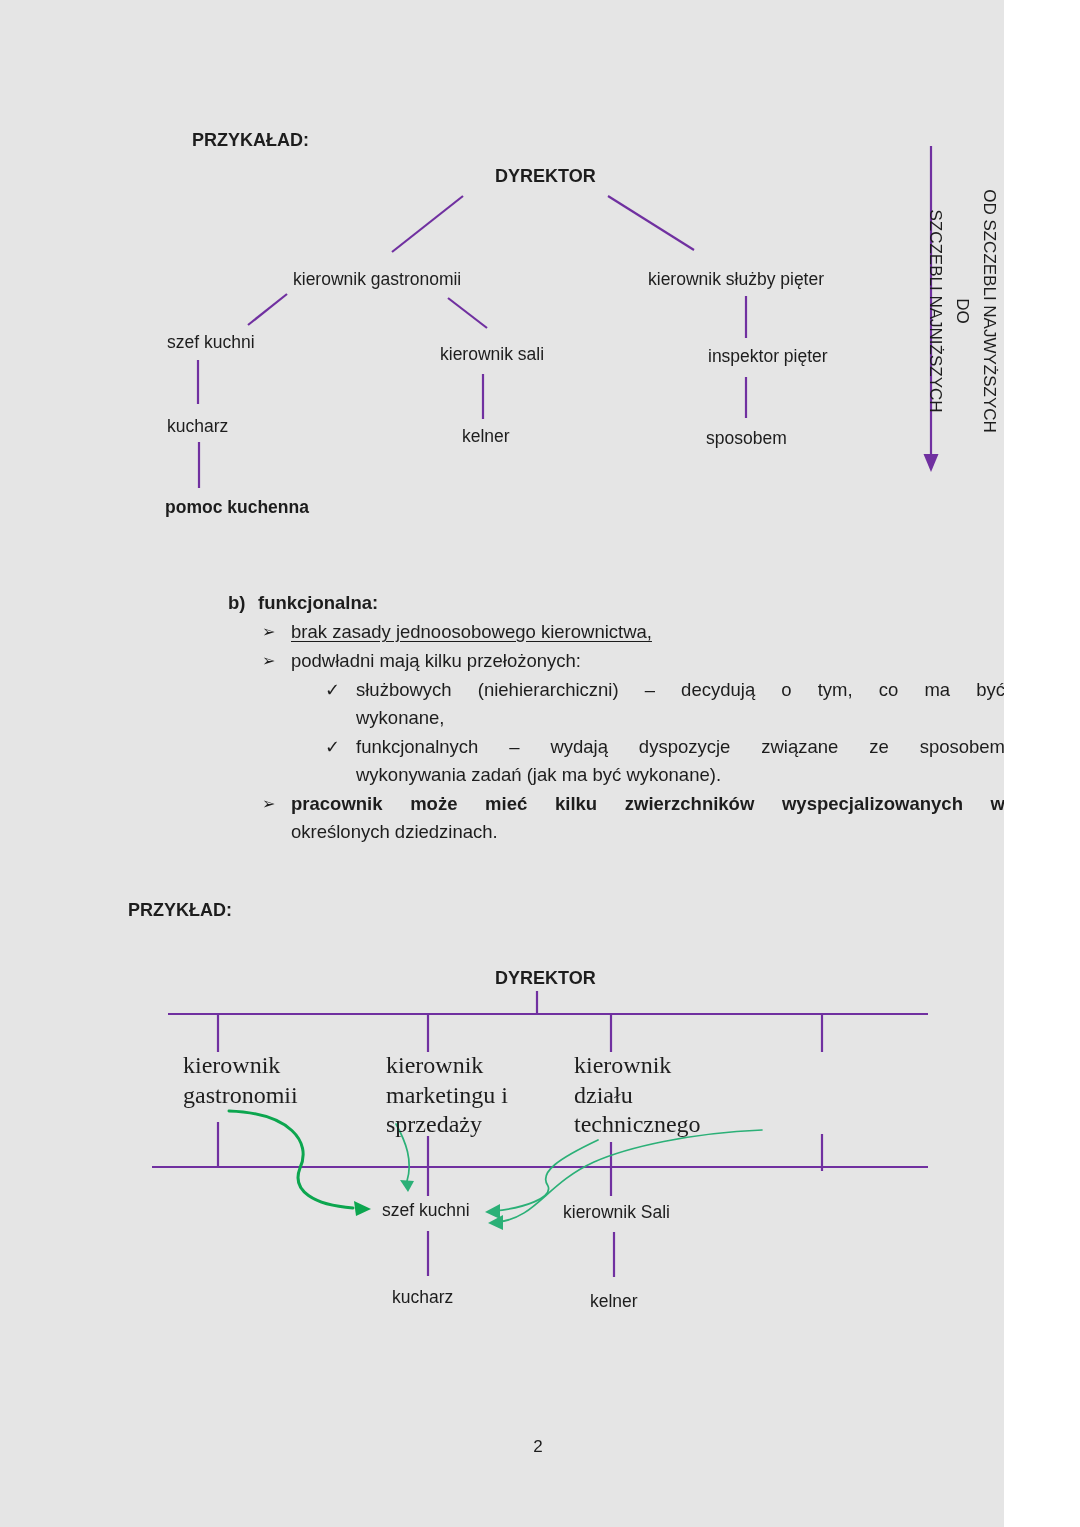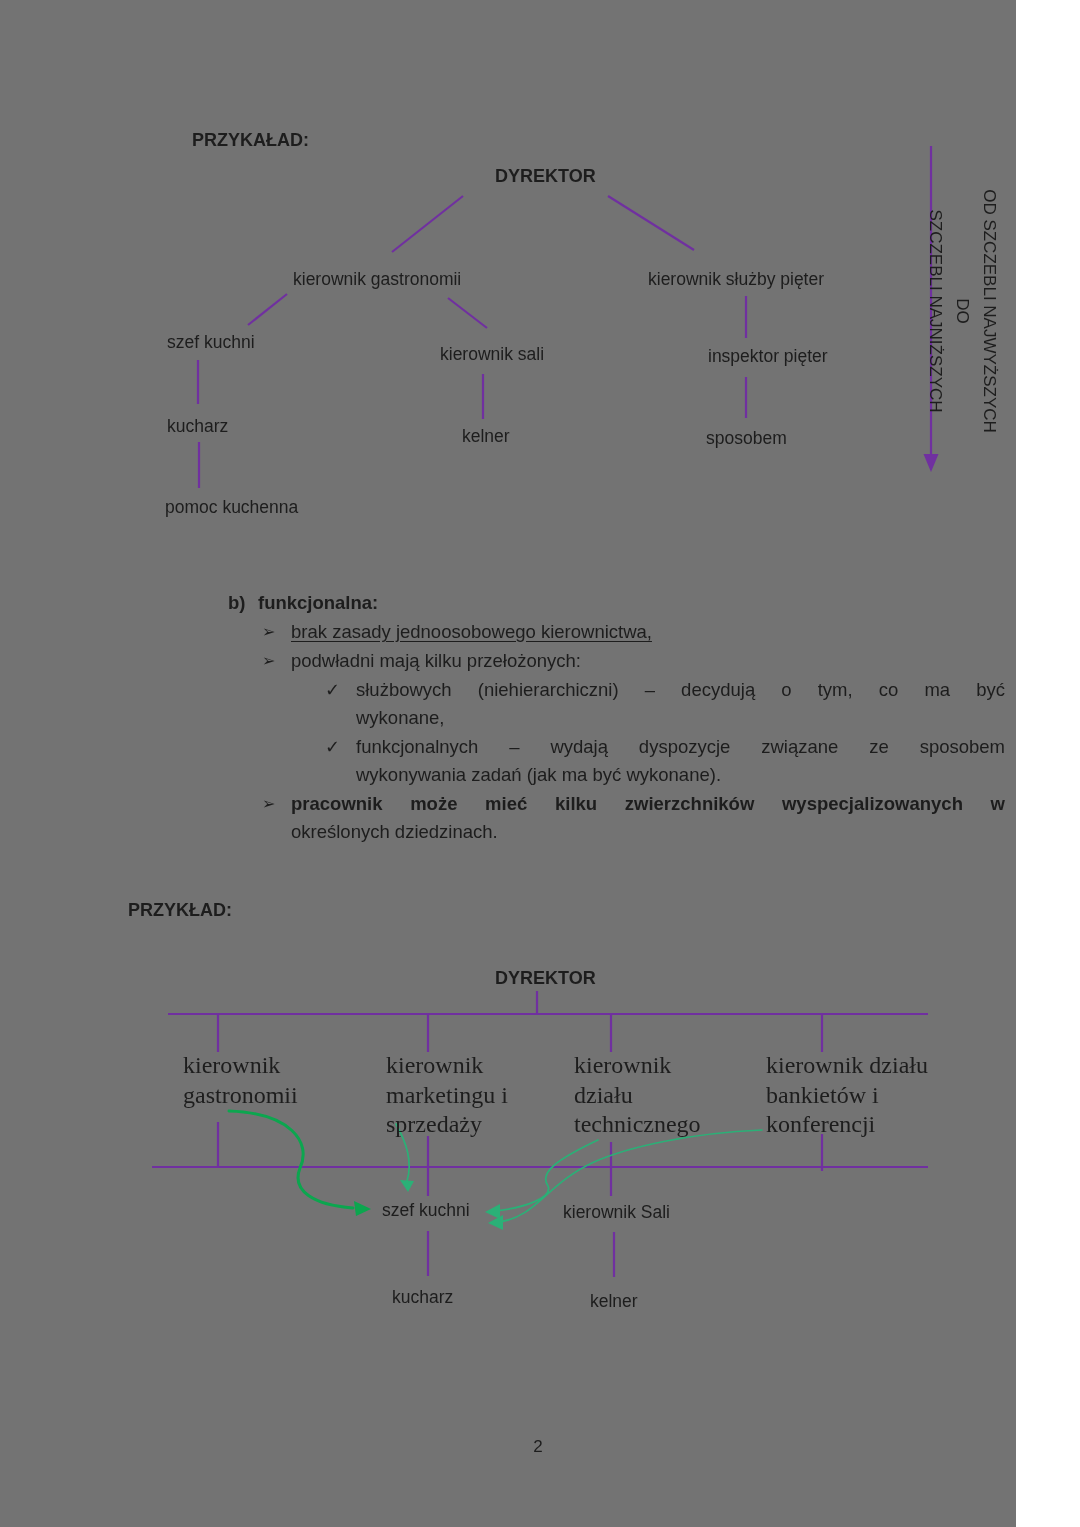--- a/index.html
+++ b/index.html
@@ -3,24 +3,23 @@
 <meta charset="utf-8">
 <style>
   :root{
     --line-purple:#7030A0;
     --arrow-green-thick:#0ca64f;
     --arrow-green-thin:#2bb077;
     --text-black:#1d1d1d;
   }
   html,body{margin:0;padding:0;background:#ffffff;}
   .page{
-    position:relative;width:1004px;height:1527px;background:#737373;
+    position:relative;width:1004px;height:1527px;background:#e5e5e5;
     font-family:"Liberation Sans","DejaVu Sans",sans-serif;color:var(--text-black);
     overflow:hidden;
-    padding-left:12px;
   }
   .overlay{position:absolute;left:0;top:0;width:1080px;height:1527px;pointer-events:none;}
   .pl{stroke:var(--line-purple);stroke-width:2.2;fill:none;stroke-linecap:butt;}
   .plh{fill:var(--line-purple);stroke:none;}
   .gthick{stroke:var(--arrow-green-thick);stroke-width:3;fill:none;stroke-linecap:round;}
   .gthin{stroke:var(--arrow-green-thin);stroke-width:1.7;fill:none;stroke-linecap:round;}
   .ghead{fill:var(--arrow-green-thick);stroke:none;}
   .gheadthin{fill:var(--arrow-green-thin);stroke:none;}
   .lbl{position:absolute;font-size:17.5px;line-height:21px;white-space:pre-line;}
   .lbl3{position:absolute;font-size:24px;line-height:29.5px;white-space:pre-line;font-family:Liberation Serif, serif;}
@@ -96,21 +95,21 @@
 
   <div class="hd" style="left:495px;top:166px;">DYREKTOR</div>
   <div class="lbl" style="left:293px;top:269px;">kierownik gastronomii</div>
   <div class="lbl" style="left:648px;top:269px;">kierownik służby pięter</div>
   <div class="lbl" style="left:167px;top:332px;">szef kuchni</div>
   <div class="lbl" style="left:440px;top:344px;">kierownik sali</div>
   <div class="lbl" style="left:693px;top:346px;margin-left:15px;">inspektor pięter</div>
   <div class="lbl" style="left:167px;top:416px;">kucharz</div>
   <div class="lbl" style="left:462px;top:426px;">kelner</div>
   <div class="lbl" style="left:706px;top:428px;">sposobem</div>
-  <div class="lbl" style="left:165px;top:497px;">pomoc kuchenna</div>
+  <div class="lbl" style="left:165px;top:497px;font-weight:bold;">pomoc kuchenna</div>
 
   <div class="rotnote">OD SZCZEBLI NAJWYŻSZYCH DO
 SZCZEBLI NAJNIŻSZYCH</div>
 
   <div class="b-line bold" style="left:228px;top:592px;">b)</div>
   <div class="b-line bold" style="left:258px;top:592px;">funkcjonalna:</div>
 
   <span class="glyph" style="left:262px;top:621px;">➢</span>
   <div class="b-line underline" style="left:291px;top:621px;">brak zasady jednoosobowego kierownictwa,</div>
 
@@ -133,22 +132,19 @@
 
   <div class="hd" style="left:495px;top:968px;">DYREKTOR</div>
   <div class="lbl3" style="left:183px;top:1051px;">kierownik
 gastronomii</div>
   <div class="lbl3" style="left:386px;top:1051px;">kierownik
 marketingu i
 sprzedaży</div>
   <div class="lbl3" style="left:574px;top:1051px;">kierownik
 działu
 technicznego</div>
-  <div class="lbl3" style="left:766px;top:1051px;">kierownik działu
-bankietów i
-konferencji</div>
   <div class="lbl" style="left:382px;top:1200px;">szef kuchni</div>
   <div class="lbl" style="left:563px;top:1202px;">kierownik Sali</div>
   <div class="lbl" style="left:392px;top:1287px;">kucharz</div>
   <div class="lbl" style="left:590px;top:1291px;">kelner</div>
 
   <div class="pagenum">2</div>
 </div>
 
 </body></html>

